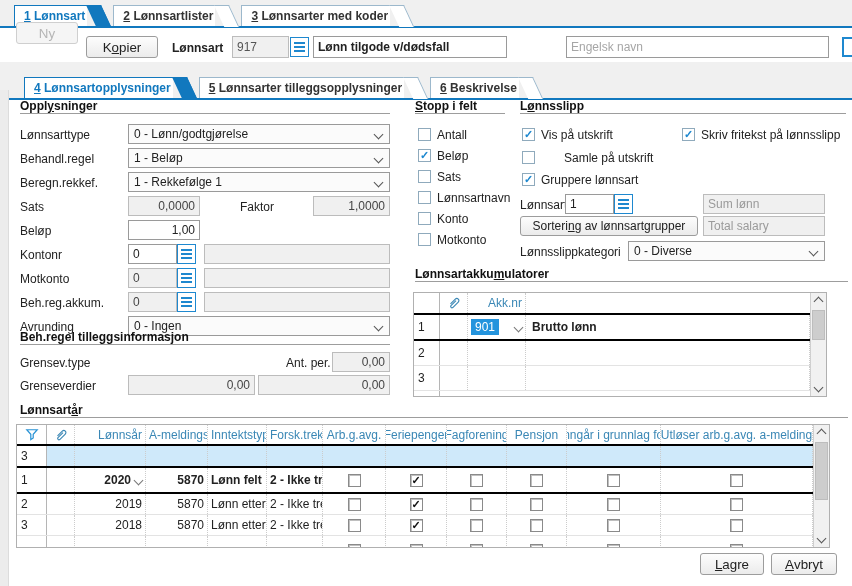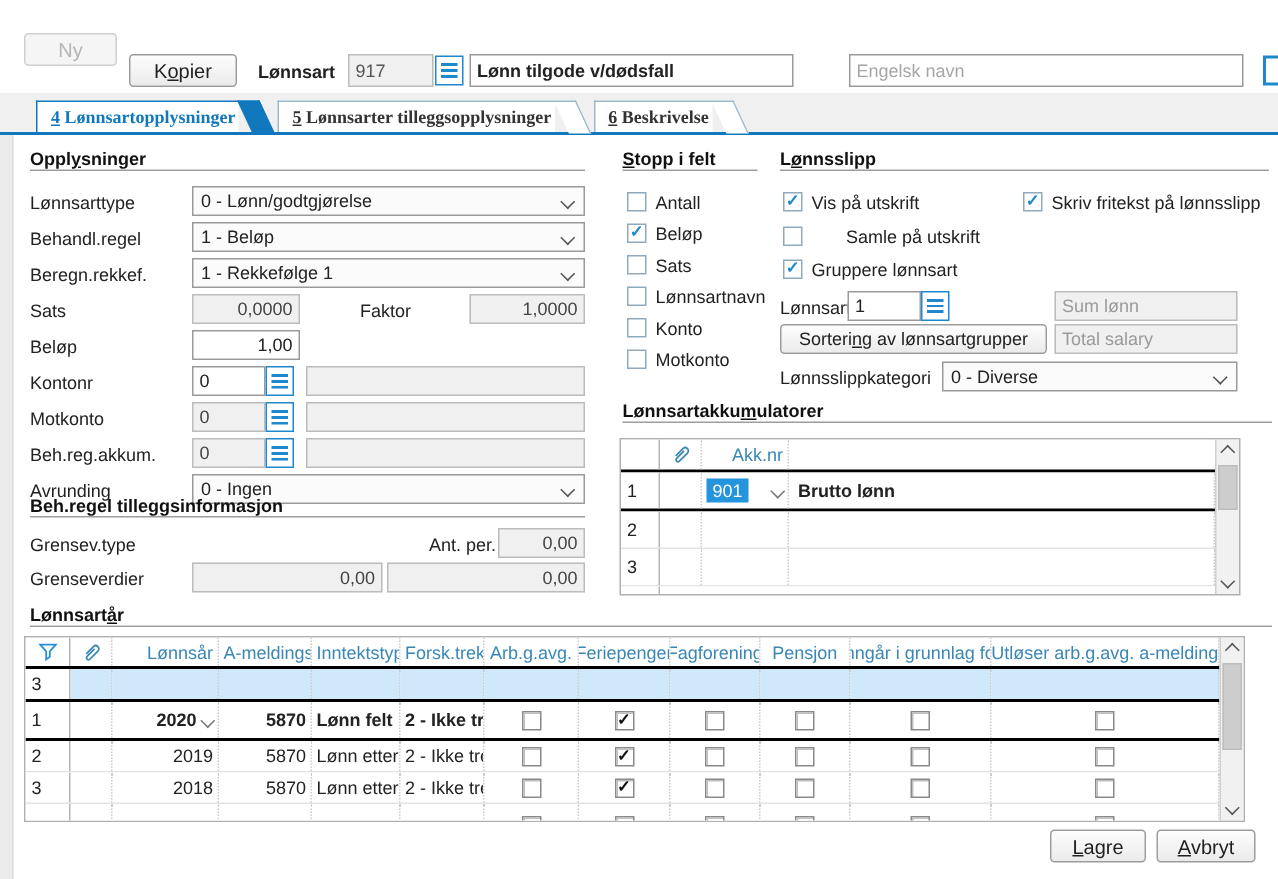--- a/index.html
+++ b/index.html
@@ -2,21 +2,21 @@
 <html><head>
 <meta charset="utf-8">
 <style>
   html,body{margin:0;padding:0;}
   .screen{position:relative;width:852px;height:586px;background:#fff;overflow:hidden;
     font-family:"Liberation Sans",sans-serif;font-size:12px;color:#222;}
   
   .strip{position:absolute;left:0;width:852px;background:#f0f0f0;border-bottom:2px solid #1178be;
     display:flex;align-items:flex-end;box-sizing:border-box;}
   .strip1{top:0;height:28px;padding-left:14px;}
-  .strip2{top:62px;height:28px;padding-left:24px;font-family:Liberation Serif, serif;}
+  .strip2{top:62px;height:38px;padding-left:24px;}
   .tab{position:relative;height:20px;line-height:20px;font-weight:bold;color:#333;background:#fff;
     border:1px solid #9cb8cc;border-bottom:none;border-right:none;padding:0 2px 0 9px;margin-right:26px;}
   .tab::after{content:"";position:absolute;top:-1px;right:-14px;width:14px;height:21px;background:#fff;
     border-top:1px solid #9cb8cc;border-right:1px solid #9cb8cc;transform:skewX(25deg);transform-origin:0 0;}
   .tab .tab-txt{position:relative;z-index:1;white-space:nowrap;}
   .tab.active{color:#1178be;border-color:#1178be;}
   .tab.active::after{background:#1178be;border-color:#1178be;}
   
   .lbl{position:absolute;white-space:nowrap;color:#222;}
   .sect{position:absolute;font-weight:bold;color:#111;white-space:nowrap;}
@@ -73,29 +73,34 @@
   .gray-left{position:absolute;left:0;top:90px;width:8px;height:496px;background:#ececec;}
   .content-line{position:absolute;left:8px;top:90px;width:1px;height:496px;background:#dcdcdc;}
   .bluesq{position:absolute;box-sizing:border-box;border:2px solid #1e88cf;background:#fff;}
   u{text-decoration:underline;}
 </style>
 </head>
 <body>
 
 <div class="screen">
 
+  <div class="strip strip1">
+    <div class="tab active"><span class="tab-txt"><u>1</u> Lønnsart</span></div>
+    <div class="tab"><span class="tab-txt"><u>2</u> Lønnsartlister</span></div>
+    <div class="tab"><span class="tab-txt"><u>3</u> Lønnsarter med koder</span></div>
+  </div>
 
   <button class="btn disabled" style="left:16px;top:22px;width:62px;">Ny</button>
   <button class="btn" style="left:86px;top:36px;width:72px;">K<u>o</u>pier</button>
   <span class="lbl" style="left:172px;top:41px;font-weight:bold;">Lønnsart</span>
   <div class="inp ro" style="left:232px;top:36px;width:57px;height:22px;color:#555;">917</div>
   <div class="lookup" style="left:290px;top:37px;">
       <span class="lines"></span>
     </div>
-  <div class="inp bold" style="left:313px;top:36px;width:216px;height:22px;">Lønn tilgode v/dødsfall</div>
+  <div class="inp bold" style="left:313px;top:36px;width:194px;height:22px;">Lønn tilgode v/dødsfall</div>
   <div class="inp ph" style="left:566px;top:36px;width:263px;height:22px;">Engelsk navn</div>
   <div class="bluesq" style="left:842px;top:37px;width:16px;height:20px;"></div>
 
   <div class="strip strip2">
     <div class="tab active"><span class="tab-txt"><u>4</u> Lønnsartopplysninger</span></div>
     <div class="tab"><span class="tab-txt"><u>5</u> Lønnsarter tilleggsopplysninger</span></div>
     <div class="tab"><span class="tab-txt"><u>6</u> Beskrivelse</span></div>
   </div>
 
   <div class="gray-left"></div>

